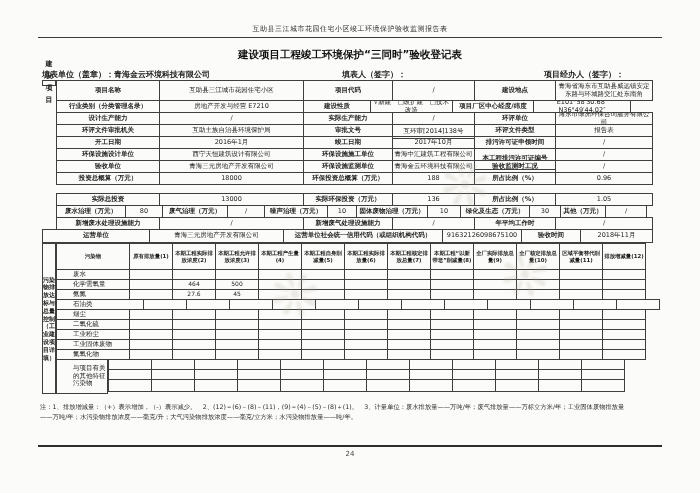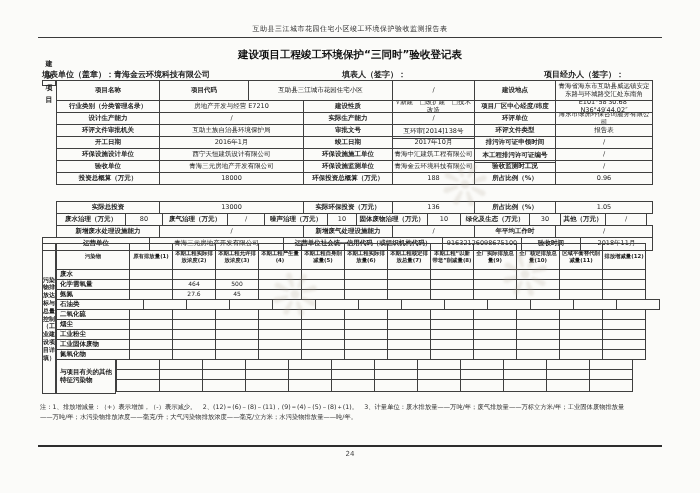--- a/index.html
+++ b/index.html
@@ -32,21 +32,21 @@
   .c{border:1px solid #3f3f3f;margin-left:-1px;box-sizing:border-box;
      display:flex;align-items:center;justify-content:center;text-align:center;
      font-size:6.5px;line-height:1.15;overflow:hidden;padding:0 1px;background:transparent;}
   .r .c:first-child{margin-left:0;}
   .lab{font-weight:700;}
   .val{font-weight:400;}
   .opr{margin-top:-1px;}
 
   
   .ph{font-size:5.4px;line-height:1.2;font-weight:700;padding:1px;}
-  .pname{justify-content:flex-start;text-align:left;padding-left:3px;font-weight:700;}
+  .pname{justify-content:flex-start;text-align:left;padding-left:16px;font-weight:400;}
   .pv{font-size:6px;}
 
   .notes{position:absolute;left:40px;width:622px;top:402px;font-size:6.3px;line-height:1.6;color:#2a2a2a;}
   .foot-rule{position:absolute;left:38px;width:624px;top:445px;border-top:2.5px solid #2d2d2d;}
   .page-num{position:absolute;left:0;width:700px;top:450px;text-align:center;font-size:7px;color:#444;}
 
   .wm{position:absolute;color:#b7ad9d;opacity:.22;font-size:60px;filter:blur(1px);
       transform:rotate(-18deg);pointer-events:none;z-index:5;}
 </style>
 </head>
@@ -65,30 +65,30 @@
 <div class="wm" style="left:440px;top:150px;">❊</div>
 <div class="wm" style="left:270px;top:260px;">❊</div>
 <div class="wm" style="left:500px;top:240px;">❊</div>
 
 <div class="tbl" style="top:80px;" id="info-table">
     <div class="sect">
       <div class="sidecol side-info" style="width: 14px; height: 0px;">建设项目</div>
       <div class="rows">
         <div class="r" style="height: 21px;">
           <div class="c lab" style="width: 104px; height: 21px;">项目名称</div>
+          <div class="c val" style="width: 145px; height: 21px;">互助县三江城市花园住宅小区</div>
           <div class="c lab" style="width: 90px; height: 21px;">项目代码</div>
-          <div class="c val" style="width: 145px; height: 21px;">互助县三江城市花园住宅小区</div>
           <div class="c val" style="width: 83px; height: 21px;">/</div>
           <div class="c lab" style="width: 82px; height: 21px;">建设地点</div>
           <div class="c val" style="width: 98px; height: 21px;">青海省海东市互助县威远镇安定东路与环城路交汇处东南角</div>
         </div>
         <div class="r" style="height: 13px;">
           <div class="c lab" style="width: 104px; height: 13px;">行业类别（分类管理名录）</div>
           <div class="c val" style="width: 145px; height: 13px;">房地产开发与经营 E7210</div>
-          <div class="c lab" style="width: 90px; height: 13px;">建设性质</div>
+          <div class="c lab" style="width: 68px; height: 13px;">建设性质</div>
           <div class="c val" style="width: 83px; height: 13px;">√新建　□改扩建　□技术改造</div>
           <div class="c lab" style="width: 82px; height: 13px;">项目厂区中心经度/纬度</div>
           <div class="c val" style="width: 98px; height: 13px;">E101°58′30.68″  N36°49′44.02″</div>
         </div>
         <div class="r" style="height: 13px;">
           <div class="c lab" style="width: 104px; height: 13px;">设计生产能力</div>
           <div class="c val" style="width: 145px; height: 13px;">/</div>
           <div class="c lab" style="width: 90px; height: 13px;">实际生产能力</div>
           <div class="c val" style="width: 83px; height: 13px;">/</div>
           <div class="c lab" style="width: 82px; height: 13px;">环评单位</div>
@@ -108,32 +108,32 @@
           <div class="c lab" style="width: 90px; height: 13px;">竣工日期</div>
           <div class="c val" style="width: 83px; height: 13px;">2017年10月</div>
           <div class="c lab" style="width: 82px; height: 13px;">排污许可证申领时间</div>
           <div class="c val" style="width: 98px; height: 13px;">/</div>
         </div>
         <div class="r" style="height: 13px;">
           <div class="c lab" style="width: 104px; height: 13px;">环保设施设计单位</div>
           <div class="c val" style="width: 145px; height: 13px;">西宁天恒建筑设计有限公司</div>
           <div class="c lab" style="width: 90px; height: 13px;">环保设施施工单位</div>
           <div class="c val" style="width: 83px; height: 13px;">青海中汇建筑工程有限公司</div>
-          <div class="c lab" style="width: 82px; height: 15px;">本工程排污许可证编号</div>
+          <div class="c lab" style="width: 82px; height: 22px;">本工程排污许可证编号</div>
           <div class="c val" style="width: 98px; height: 13px;">/</div>
         </div>
         <div class="r" style="height: 13px;">
           <div class="c lab" style="width: 104px; height: 13px;">验收单位</div>
           <div class="c val" style="width: 145px; height: 13px;">青海三元房地产开发有限公司</div>
           <div class="c lab" style="width: 90px; height: 13px;">环保设施监测单位</div>
           <div class="c val" style="width: 83px; height: 13px;">青海金云环境科技有限公司</div>
           <div class="c lab" style="width: 82px; height: 13px;">验收监测时工况</div>
           <div class="c val" style="width: 98px; height: 13px;">/</div>
         </div>
-        <div class="r" style="height: 30px;">
+        <div class="r" style="height: 22px;">
           <div class="c lab" style="width: 104px; height: 13px;">投资总概算（万元）</div>
           <div class="c val" style="width: 145px; height: 13px;">18000</div>
           <div class="c lab" style="width: 90px; height: 13px;">环保投资总概算（万元）</div>
           <div class="c val" style="width: 83px; height: 13px;">188</div>
           <div class="c lab" style="width: 82px; height: 13px;">所占比例（%）</div>
           <div class="c val" style="width: 98px; height: 13px;">0.96</div>
         </div>
         <div class="r" style="height: 13px;">
           <div class="c lab" style="width: 104px; height: 13px;">实际总投资</div>
           <div class="c val" style="width: 145px; height: 13px;">13000</div>
@@ -248,50 +248,50 @@
           <div class="c pv val" style="width: 44px; height: 11px;"></div>
           <div class="c pv val" style="width: 44px; height: 11px;"></div>
           <div class="c pv val" style="width: 44px; height: 11px;"></div>
           <div class="c pv val" style="width: 44px; height: 11px;"></div>
           <div class="c pv val" style="width: 44px; height: 11px;"></div>
           <div class="c pv val" style="width: 44px; height: 11px;"></div>
           <div class="c pv val" style="width: 44px; height: 11px;"></div>
           <div class="c pv val" style="width: 44px; height: 11px;"></div>
         </div>
         <div class="r" style="height: 11px;">
+          <div class="c pname" style="width: 74px; height: 11px;">烟尘</div>
+          <div class="c pv val" style="width: 44px; height: 11px;"></div>
+          <div class="c pv val" style="width: 44px; height: 11px;"></div>
+          <div class="c pv val" style="width: 44px; height: 11px;"></div>
+          <div class="c pv val" style="width: 44px; height: 11px;"></div>
+          <div class="c pv val" style="width: 44px; height: 11px;"></div>
+          <div class="c pv val" style="width: 44px; height: 11px;"></div>
+          <div class="c pv val" style="width: 44px; height: 11px;"></div>
+          <div class="c pv val" style="width: 44px; height: 11px;"></div>
+          <div class="c pv val" style="width: 44px; height: 11px;"></div>
+          <div class="c pv val" style="width: 44px; height: 11px;"></div>
+          <div class="c pv val" style="width: 44px; height: 11px;"></div>
+          <div class="c pv val" style="width: 44px; height: 11px;"></div>
+        </div>
+        <div class="r" style="height: 11px;">
           <div class="c pname" style="width: 74px; height: 11px;">二氧化硫</div>
           <div class="c pv val" style="width: 44px; height: 11px;"></div>
           <div class="c pv val" style="width: 44px; height: 11px;"></div>
           <div class="c pv val" style="width: 44px; height: 11px;"></div>
           <div class="c pv val" style="width: 44px; height: 11px;"></div>
           <div class="c pv val" style="width: 44px; height: 11px;"></div>
           <div class="c pv val" style="width: 44px; height: 11px;"></div>
           <div class="c pv val" style="width: 44px; height: 11px;"></div>
           <div class="c pv val" style="width: 44px; height: 11px;"></div>
           <div class="c pv val" style="width: 44px; height: 11px;"></div>
           <div class="c pv val" style="width: 44px; height: 11px;"></div>
           <div class="c pv val" style="width: 44px; height: 11px;"></div>
           <div class="c pv val" style="width: 44px; height: 11px;"></div>
         </div>
         <div class="r" style="height: 11px;">
-          <div class="c pname" style="width: 74px; height: 11px;">烟尘</div>
-          <div class="c pv val" style="width: 44px; height: 11px;"></div>
-          <div class="c pv val" style="width: 44px; height: 11px;"></div>
-          <div class="c pv val" style="width: 44px; height: 11px;"></div>
-          <div class="c pv val" style="width: 44px; height: 11px;"></div>
-          <div class="c pv val" style="width: 44px; height: 11px;"></div>
-          <div class="c pv val" style="width: 44px; height: 11px;"></div>
-          <div class="c pv val" style="width: 44px; height: 11px;"></div>
-          <div class="c pv val" style="width: 44px; height: 11px;"></div>
-          <div class="c pv val" style="width: 44px; height: 11px;"></div>
-          <div class="c pv val" style="width: 44px; height: 11px;"></div>
-          <div class="c pv val" style="width: 44px; height: 11px;"></div>
-          <div class="c pv val" style="width: 44px; height: 11px;"></div>
-        </div>
-        <div class="r" style="height: 11px;">
           <div class="c pname" style="width: 74px; height: 11px;">工业粉尘</div>
           <div class="c pv val" style="width: 44px; height: 11px;"></div>
           <div class="c pv val" style="width: 44px; height: 11px;"></div>
           <div class="c pv val" style="width: 44px; height: 11px;"></div>
           <div class="c pv val" style="width: 44px; height: 11px;"></div>
           <div class="c pv val" style="width: 44px; height: 11px;"></div>
           <div class="c pv val" style="width: 44px; height: 11px;"></div>
           <div class="c pv val" style="width: 44px; height: 11px;"></div>
           <div class="c pv val" style="width: 44px; height: 11px;"></div>
           <div class="c pv val" style="width: 44px; height: 11px;"></div>
@@ -323,21 +323,21 @@
           <div class="c pv val" style="width: 44px; height: 11px;"></div>
           <div class="c pv val" style="width: 44px; height: 11px;"></div>
           <div class="c pv val" style="width: 44px; height: 11px;"></div>
           <div class="c pv val" style="width: 44px; height: 11px;"></div>
           <div class="c pv val" style="width: 44px; height: 11px;"></div>
           <div class="c pv val" style="width: 44px; height: 11px;"></div>
           <div class="c pv val" style="width: 44px; height: 11px;"></div>
           <div class="c pv val" style="width: 44px; height: 11px;"></div>
         </div>
         <div class="r" style="height: 35px;">
-          <div class="c pname" style="width: 60px; height: 35px;">与项目有关的其他特征污染物</div>
+          <div class="c pname" style="width: 52px; height: 35px;">与项目有关的其他特征污染物</div>
           <div style="display: flex; flex-direction: column;">
             <div class="r" style="height: 11px; margin-top: 0px;">
               <div class="c pv val" style="width: 44px; height: 11px;"></div>
               <div class="c pv val" style="width: 44px; height: 11px;"></div>
               <div class="c pv val" style="width: 44px; height: 11px;"></div>
               <div class="c pv val" style="width: 44px; height: 11px;"></div>
               <div class="c pv val" style="width: 44px; height: 11px;"></div>
               <div class="c pv val" style="width: 44px; height: 11px;"></div>
               <div class="c pv val" style="width: 44px; height: 11px;"></div>
               <div class="c pv val" style="width: 44px; height: 11px;"></div>

